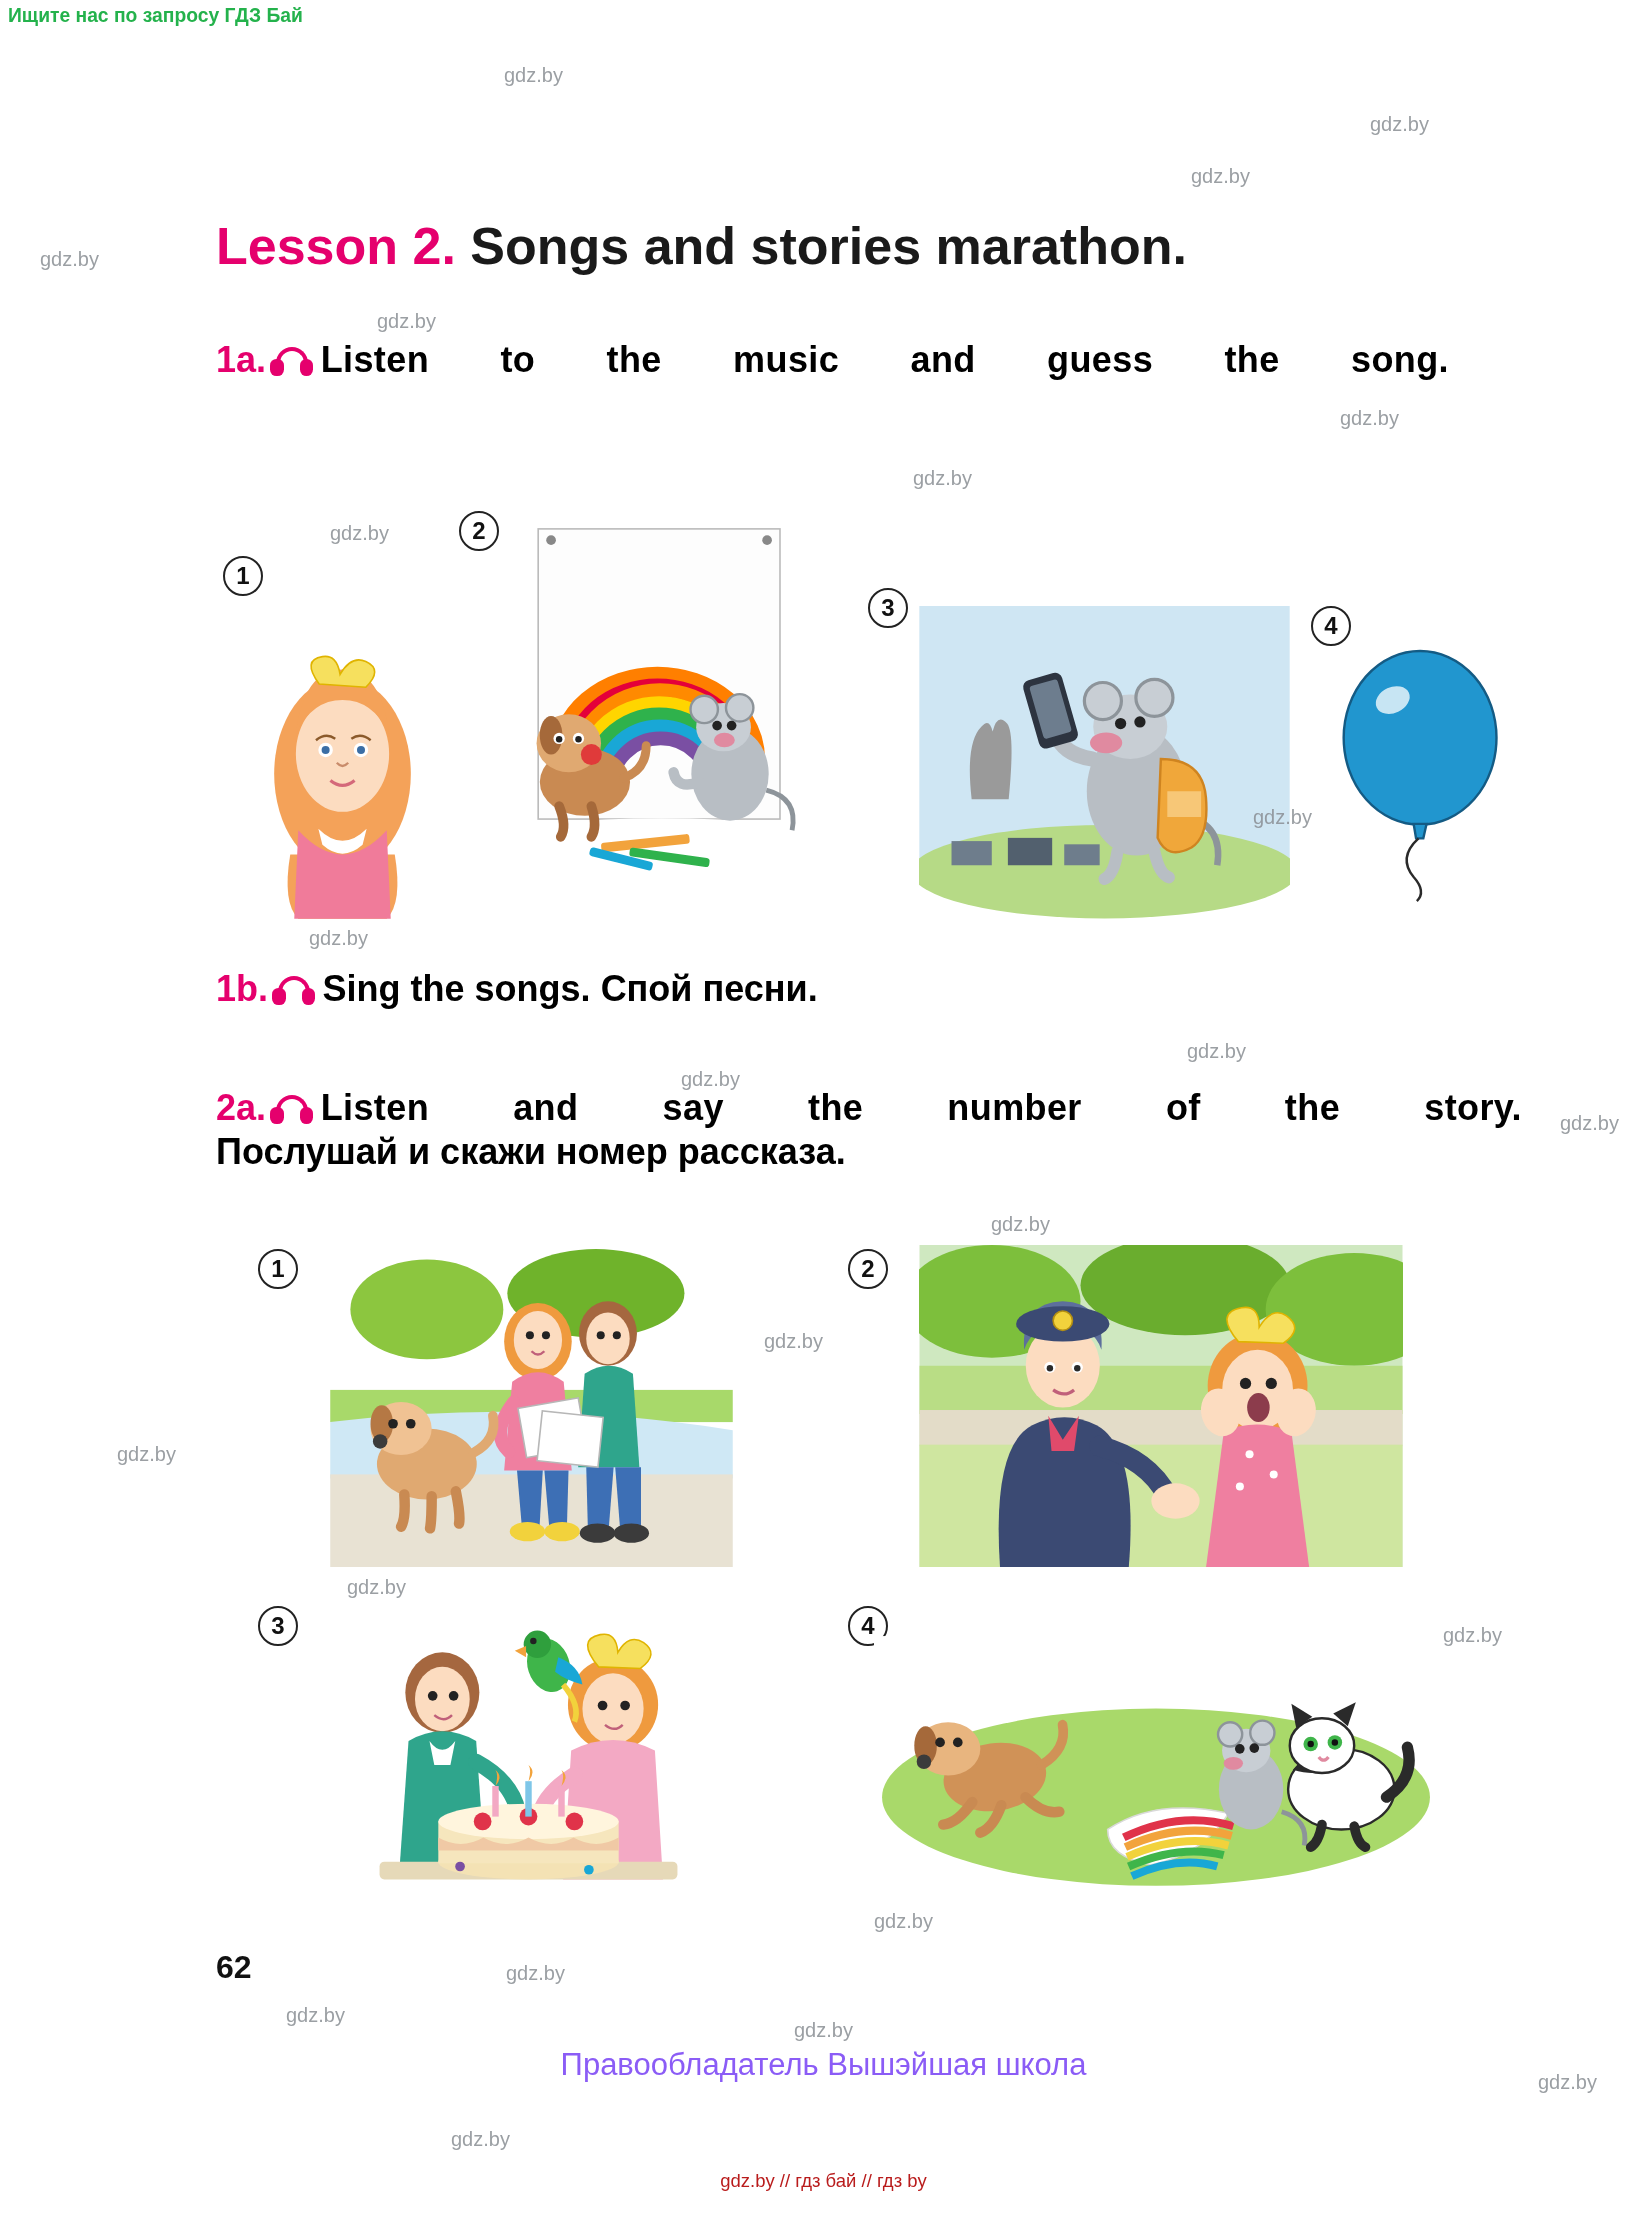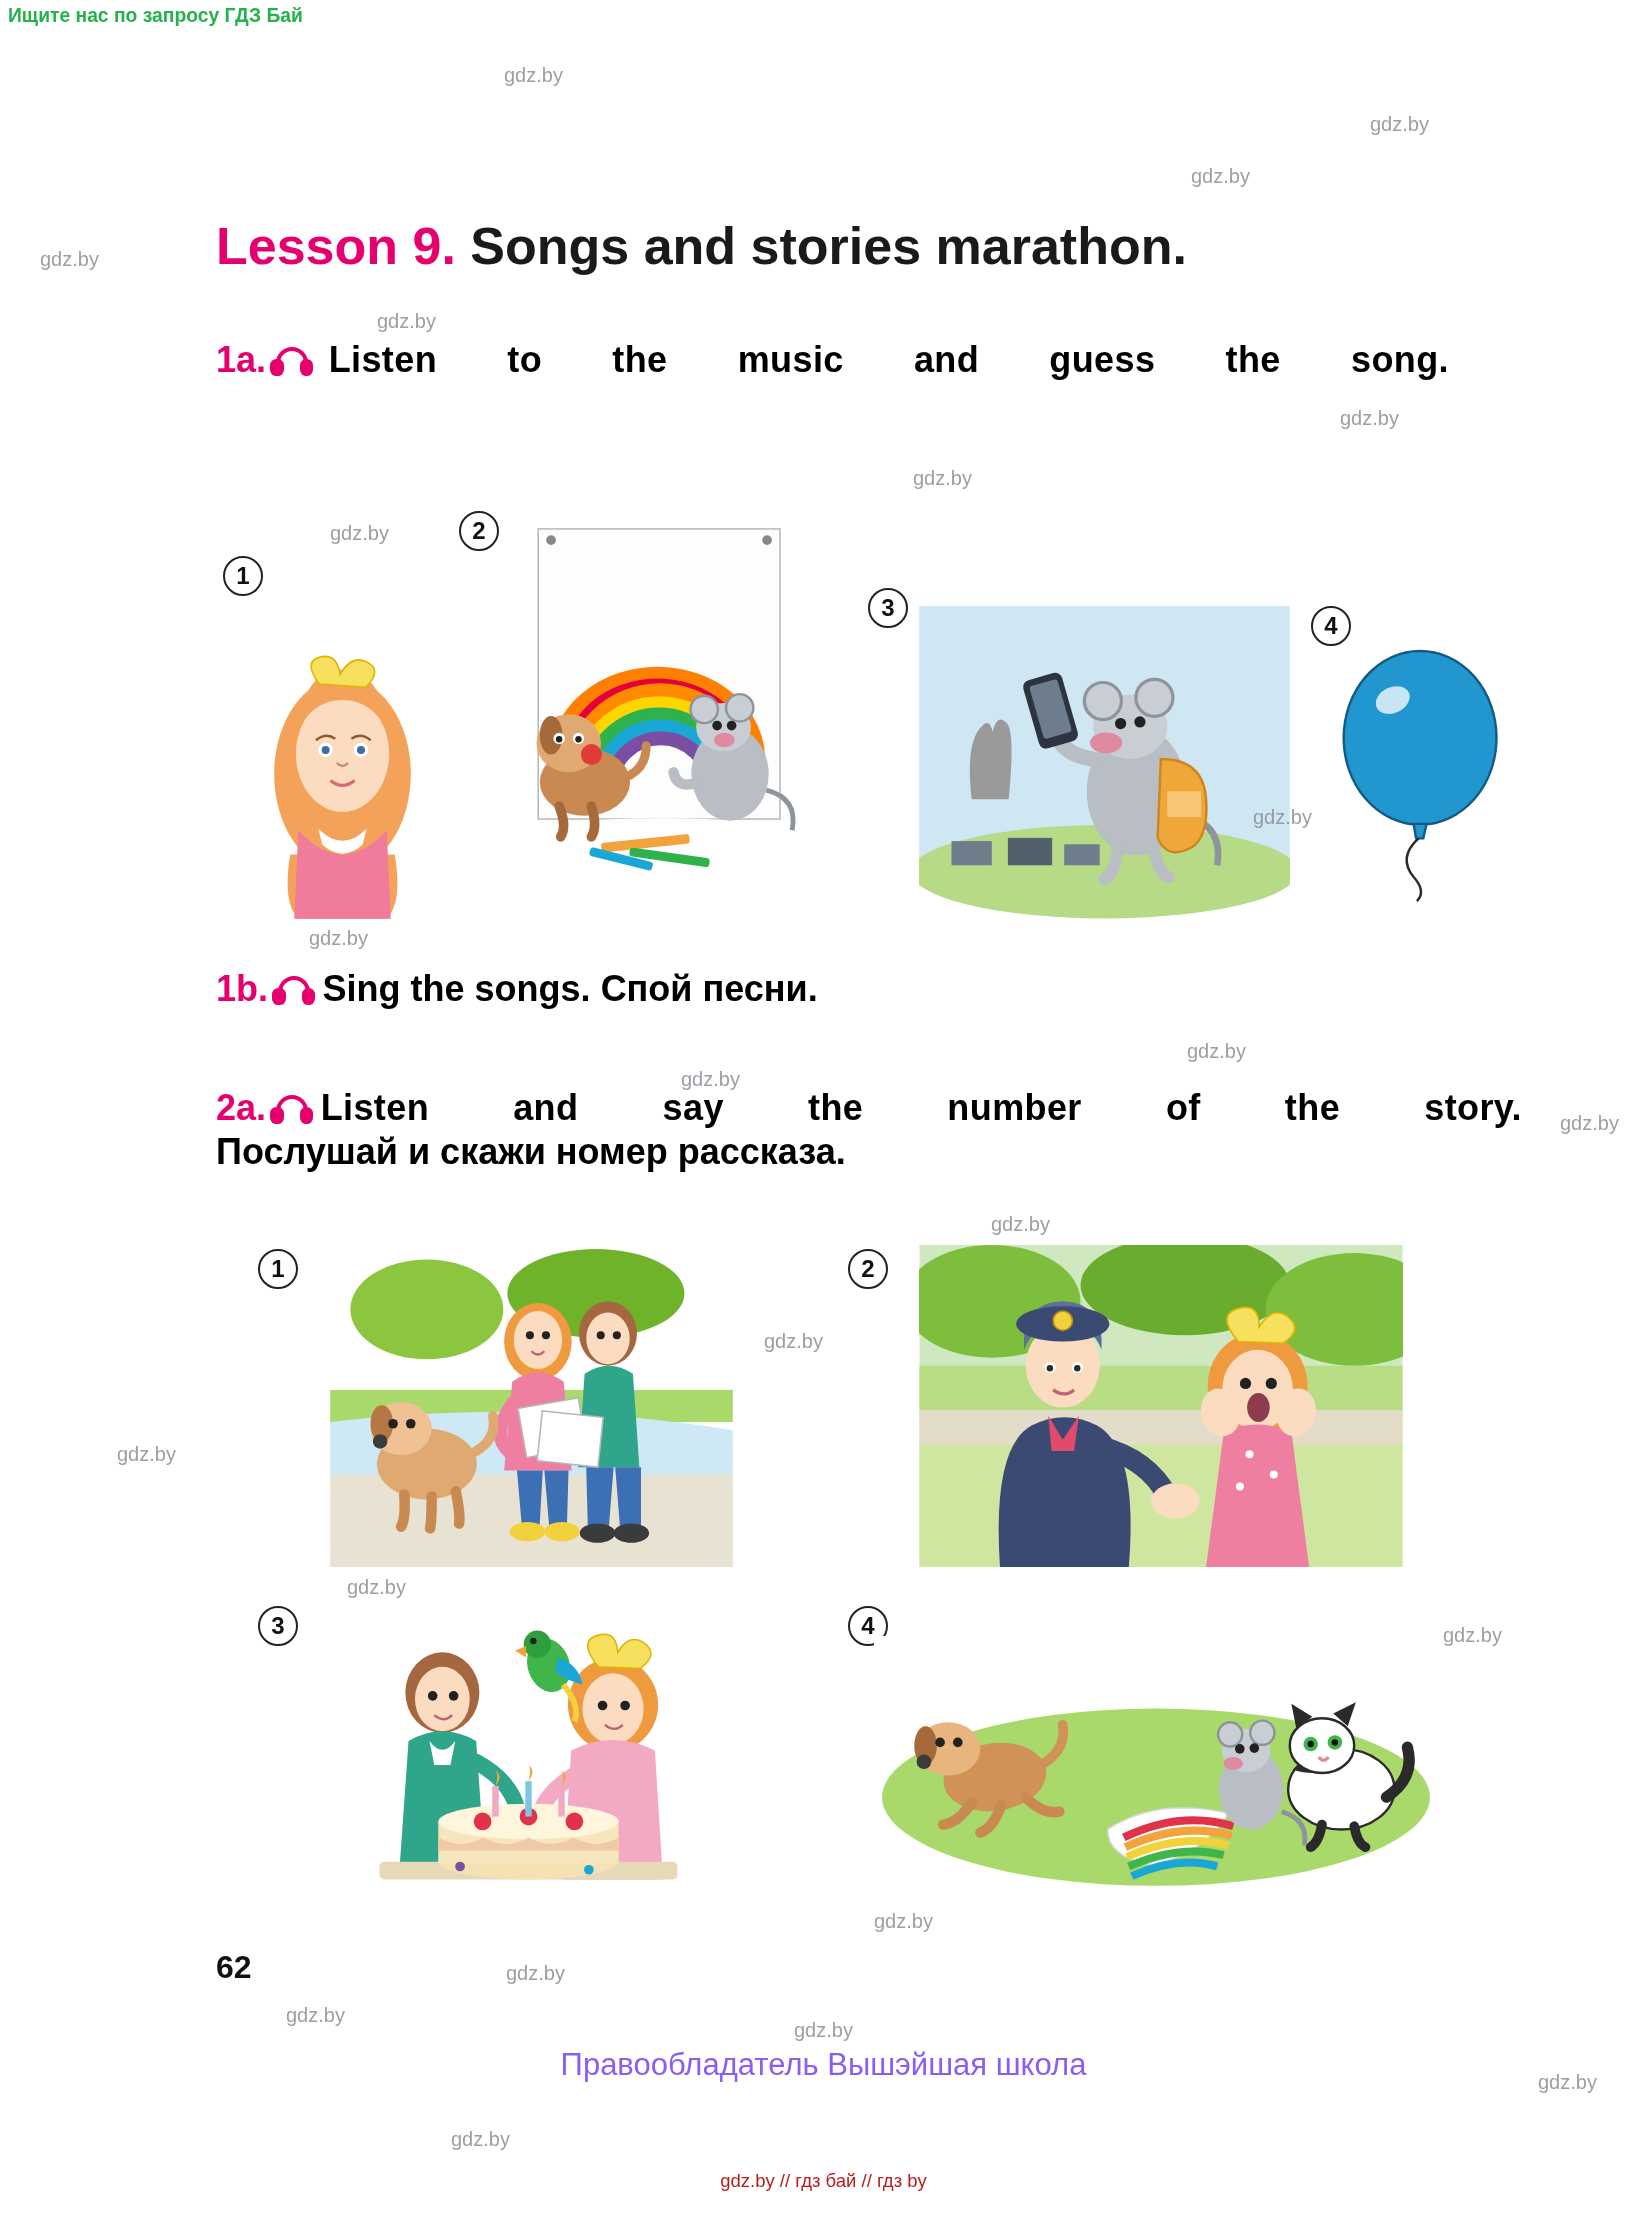--- a/index.html
+++ b/index.html
@@ -149,27 +149,27 @@
     color: #b91c1c;
     font-size: 18.5px;
   }
 </style>
 </head>
 <body>
 
 <div class="top-banner">Ищите нас по запросу ГДЗ Бай</div>
 
 <div class="lesson-head">
-  <span class="lesson-no">Lesson 9.</span>
+  <span class="lesson-no">Lesson 2.</span>
   <span>Songs and stories marathon.</span>
 </div>
 
 <div class="task" style="left:216px; top:338px; width:1233px;">
   <div class="task-just" style="white-space:nowrap;">
-    <span class="num">1a.</span><span class="hp"><span class="band"></span><span class="cup-l"></span><span class="cup-r"></span></span><span style="letter-spacing:0.4px; word-spacing:11.3px;margin-left:8px;">Listen to the music and guess the song.</span>
+    <span class="num">1a.</span><span class="hp"><span class="band"></span><span class="cup-l"></span><span class="cup-r"></span></span><span style="letter-spacing:0.4px; word-spacing:11.3px;">Listen to the music and guess the song.</span>
   </div>
 </div>
 
 <div class="circ" style="left:223px; top:556px;">1</div>
 <div class="circ" style="left:459px; top:511px;">2</div>
 <div class="circ" style="left:868px; top:588px;">3</div>
 <div class="circ" style="left:1311px; top:606px;">4</div>
 
 <div class="pic" style="left:242px; top:613px; width:201px; height:306px;">
   <svg width="201" height="306" viewBox="0 0 250 380">

